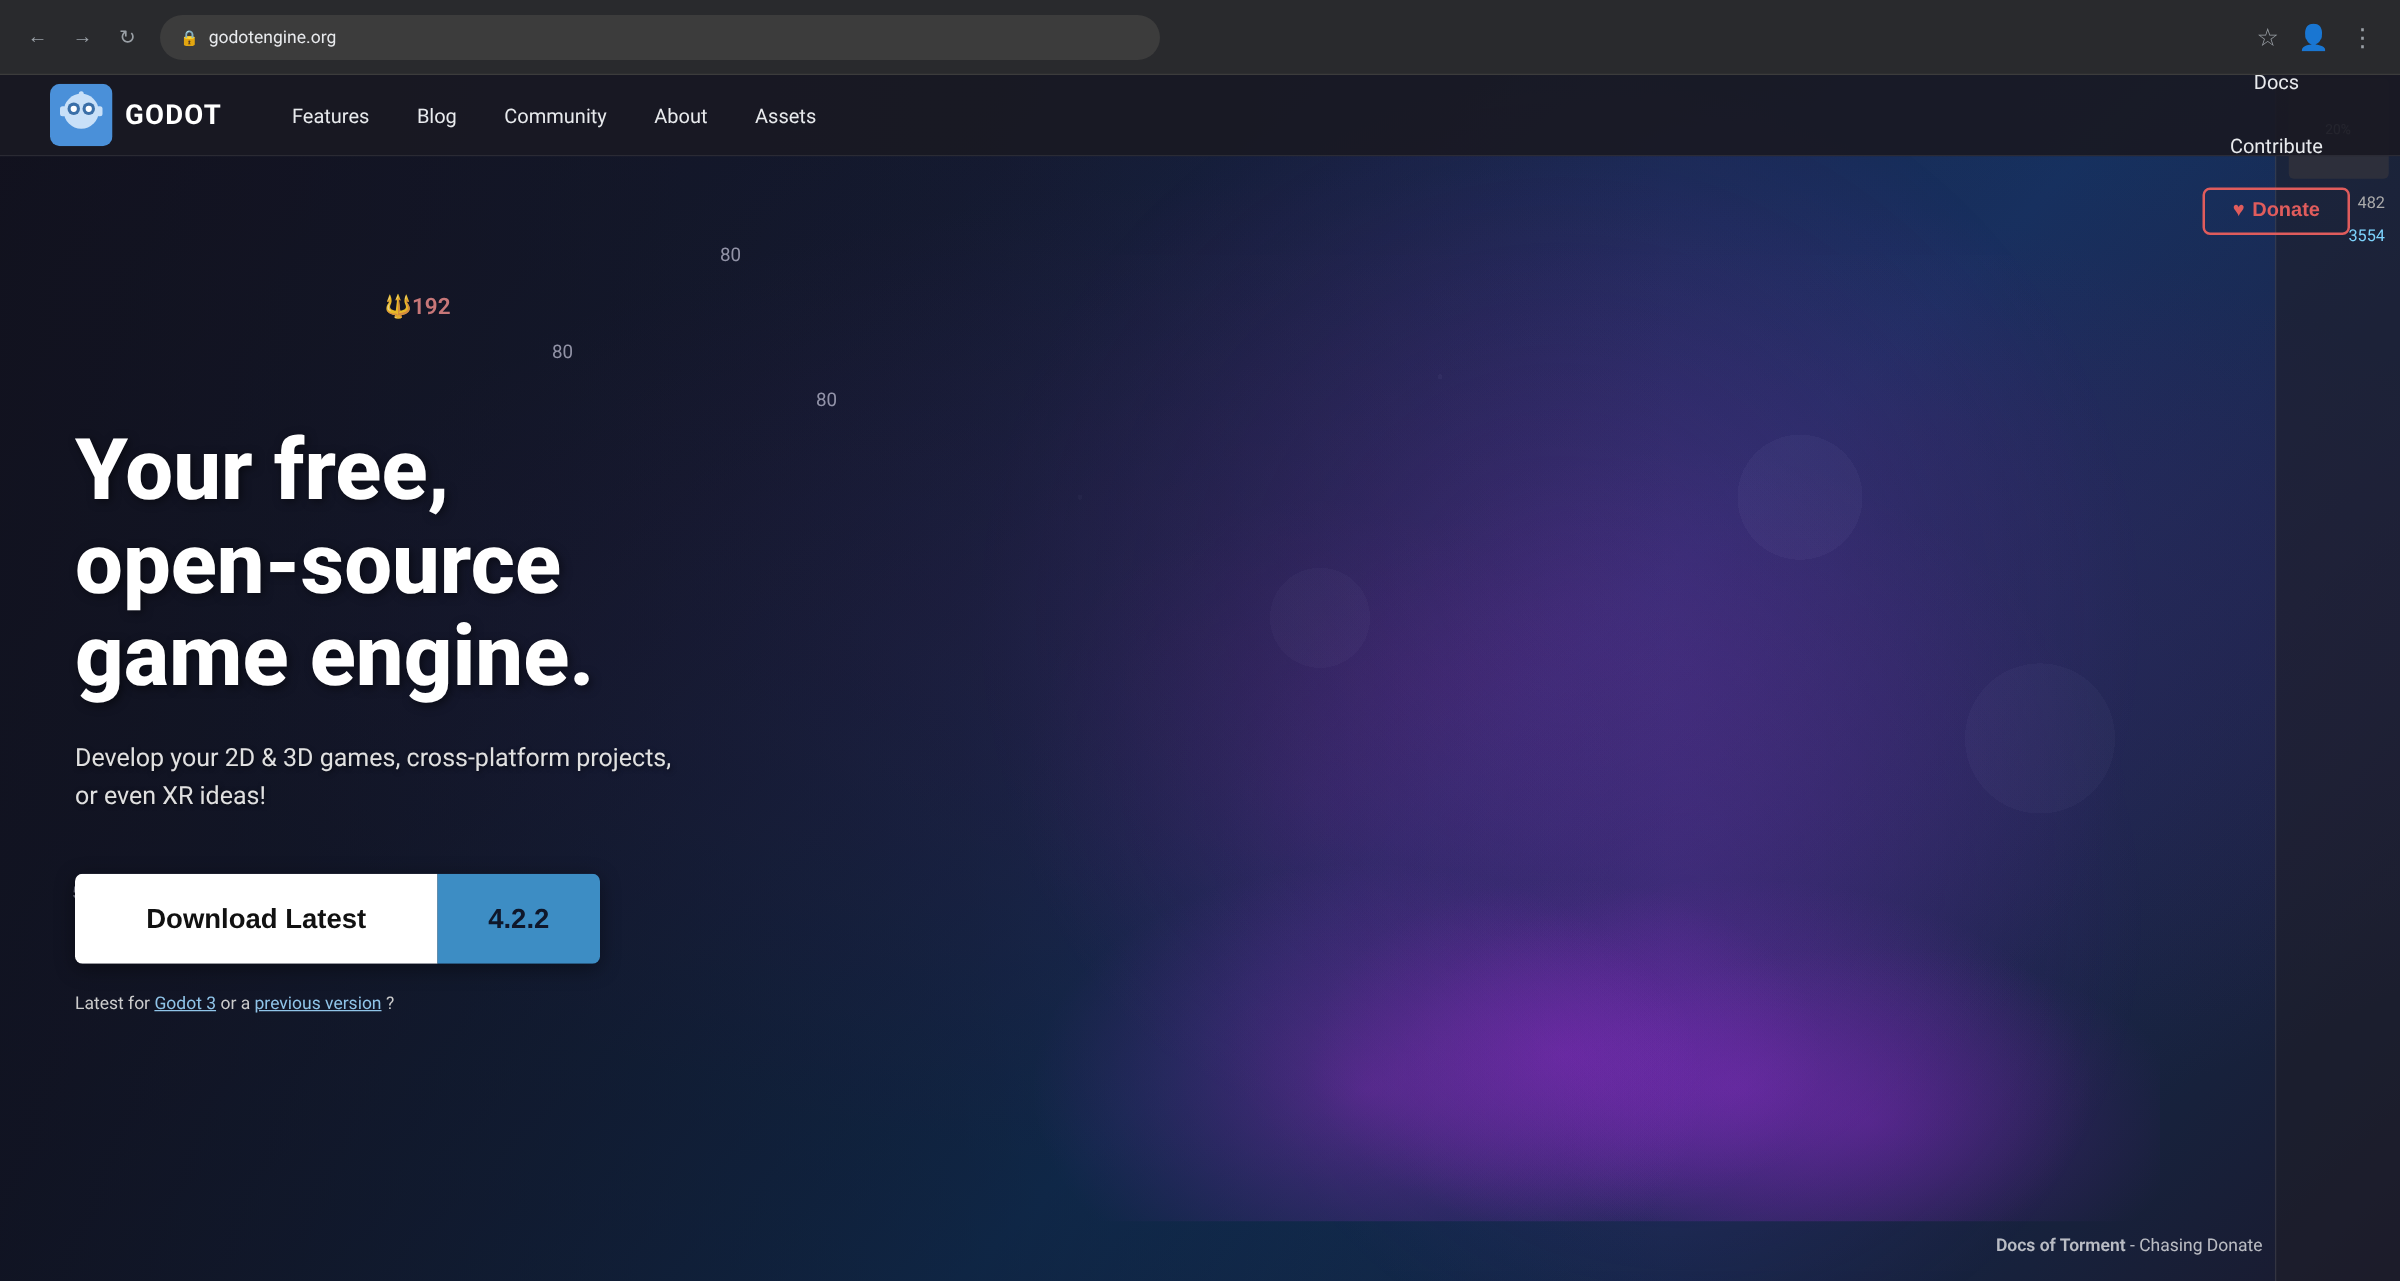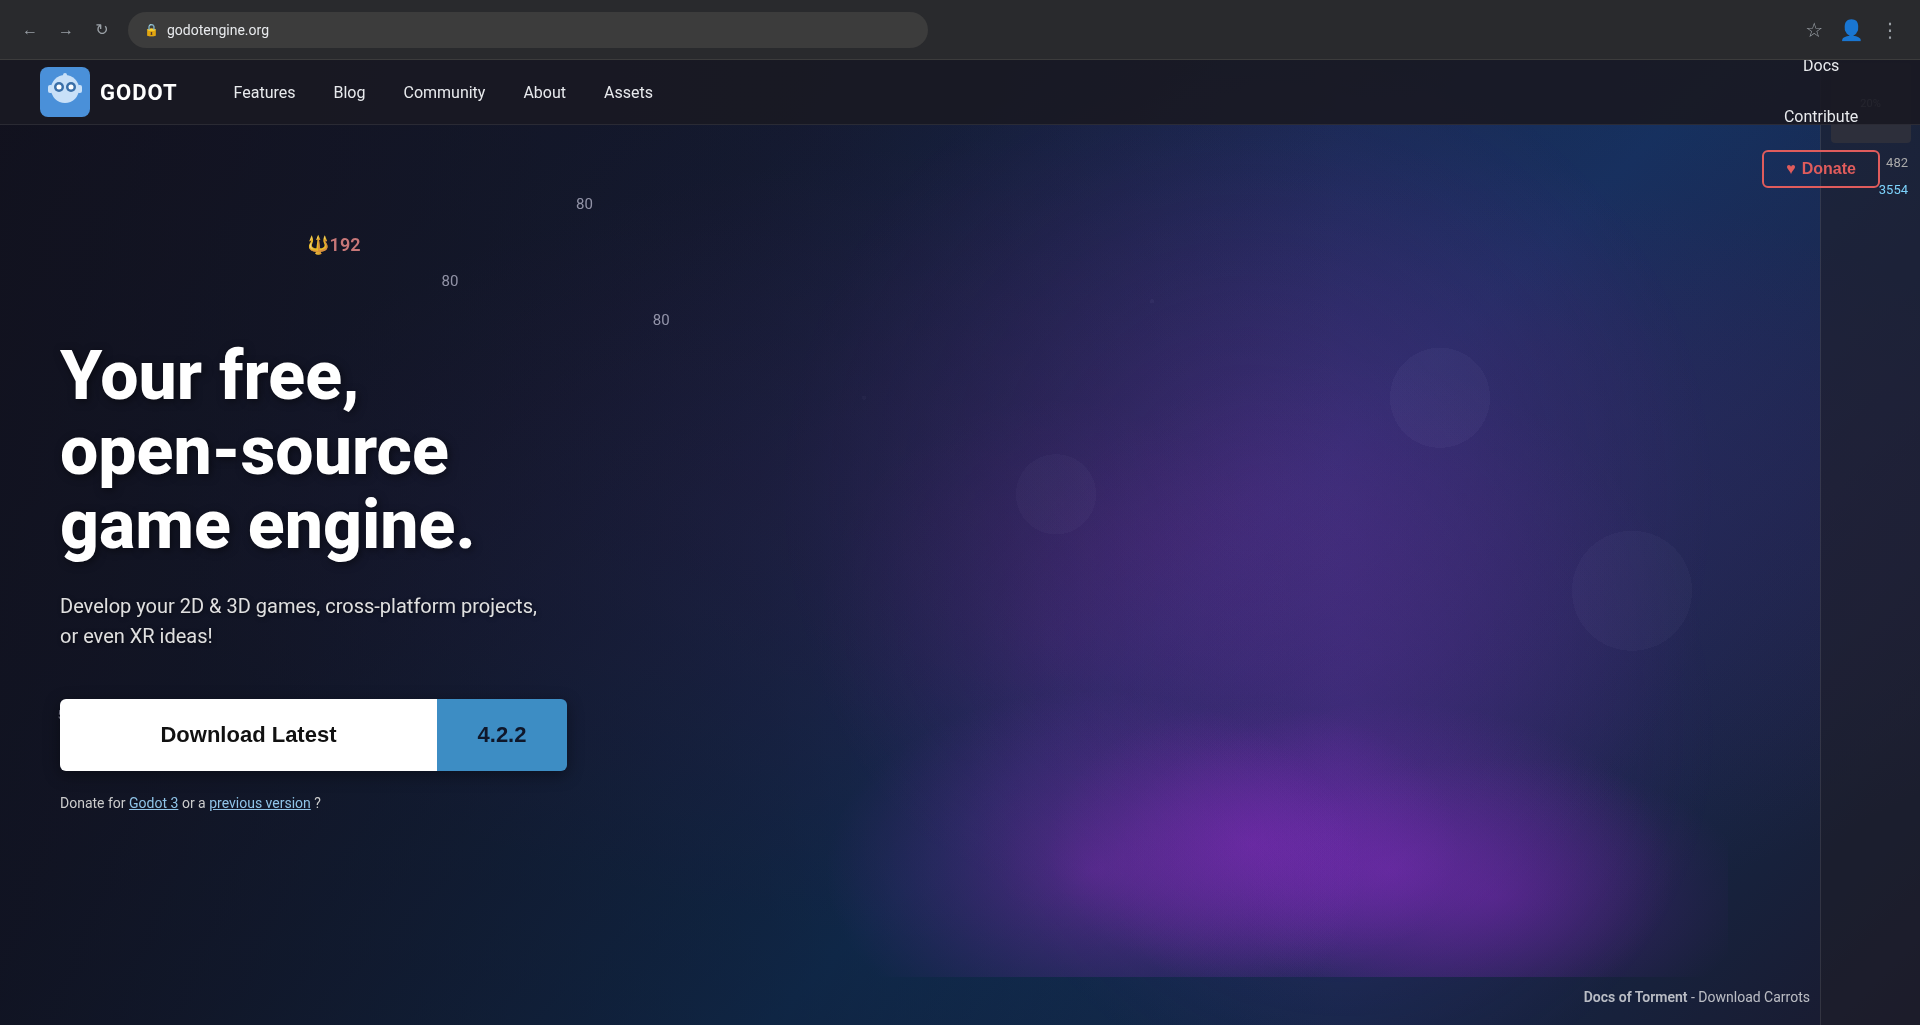--- a/index.html
+++ b/index.html
@@ -277,21 +277,21 @@
       font-size: 20px;
       color: #e0e0e0;
       margin-bottom: 48px;
       line-height: 1.5;
       text-shadow: 1px 1px 4px rgba(0,0,0,0.5);
     }
 
     .download-btn-group {
       display: flex;
       align-items: stretch;
-      width: 507px;
+      width: 420px;
       height: 72px;
       margin-bottom: 24px;
       border-radius: 6px;
       overflow: hidden;
       box-shadow: 0 4px 16px rgba(0,0,0,0.4);
     }
 
     .download-main {
       flex: 1;
       background: #ffffff;
@@ -475,27 +475,27 @@
   <div class="hero-content">
     <h1 class="hero-title">Your free, open-source game engine.</h1>
     <p class="hero-subtitle">Develop your 2D &amp; 3D games, cross-platform projects, or even XR ideas!</p>
 
     <div class="download-btn-group">
       <button class="download-main">Download Latest</button>
       <button class="download-version">4.2.2</button>
     </div>
 
     <p class="alt-links">
-      <span>Donate for </span>
+      <span>Latest for </span>
       <a>Godot 3</a>
       <span> or a </span>
       <a>previous version</a>
       <span>?</span>
     </p>
   </div>
 
   <div class="game-info">
     <span class="game-info-title">Docs of Torment</span>
     <span> - </span>
-    <span>Download Carrots</span>
+    <span>Chasing Donate</span>
   </div>
 
 </div>
 
 </body></html>

